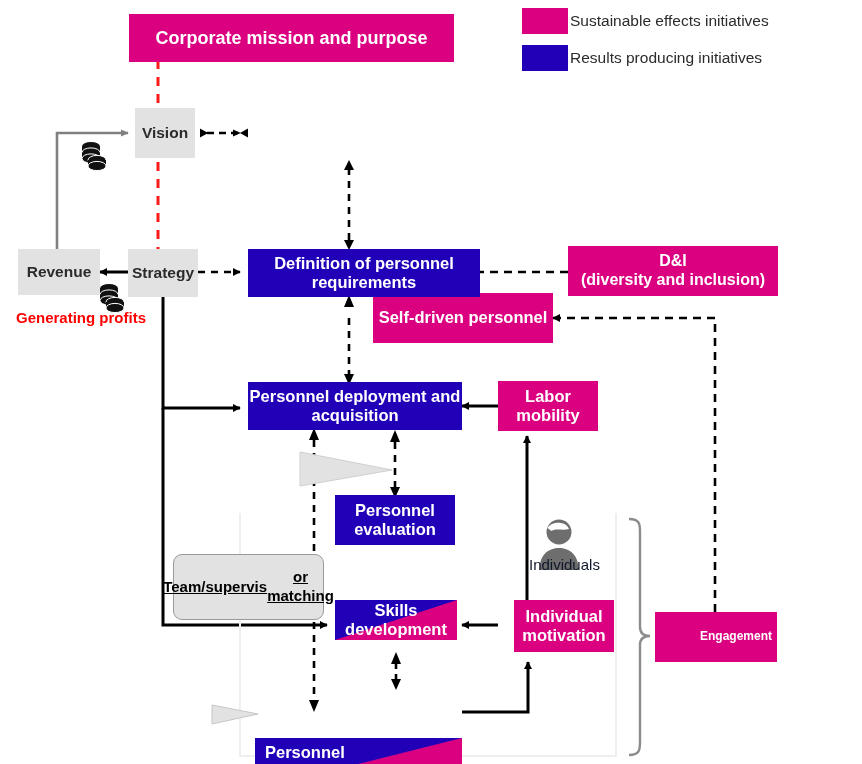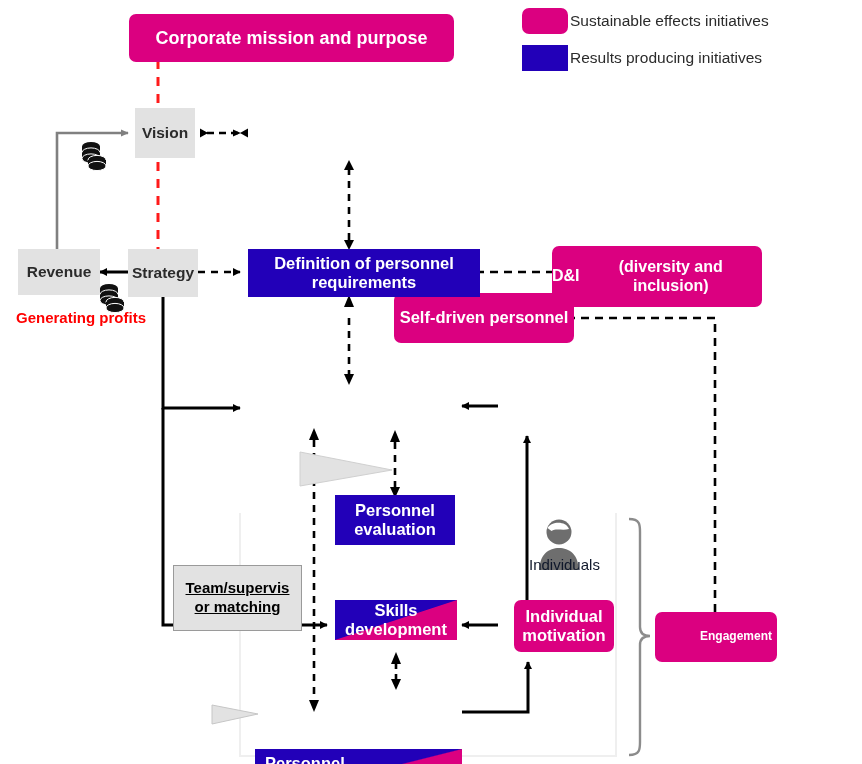--- a/index.html
+++ b/index.html
@@ -1,20 +1,20 @@
 <!DOCTYPE html>
 <html><head>
 <meta charset="utf-8">
 <style>
   html,body{margin:0;padding:0;background:#ffffff;}
   body{width:862px;height:764px;font-family:"Liberation Sans",sans-serif;position:relative;overflow:hidden;}
   #canvas{position:absolute;left:0;top:0;width:862px;height:764px;}
   svg.wires{position:absolute;left:0;top:0;width:862px;height:764px;pointer-events:none;}
   .node{position:absolute;box-sizing:border-box;display:flex;align-items:center;justify-content:center;text-align:center;color:#ffffff;font-weight:bold;line-height:1.16;}
-  .pink{background:#DB0080;border-radius:7px;}
+  .pink{background:#DB0080;}
   .blue{background:#2200B8;}
   .grey{background:#E2E2E2;color:#2b2b2b;font-weight:bold;}
   .callout{position:absolute;background:#E2E2E2;color:#000;border:1px solid #9a9a9a;
            display:flex;align-items:center;justify-content:center;text-align:center;
            font-weight:bold;line-height:1.25;box-sizing:border-box;}
   .callout span{text-decoration:underline;}
   .legend-item{position:absolute;display:flex;align-items:center;}
   .legend-swatch{width:46px;height:26px;}
   .legend-label{margin-left:2px;font-size:15.5px;color:#2b2b2b;font-weight:normal;white-space:nowrap;}
   .profit-label{position:absolute;color:#FF0000;font-weight:bold;font-size:15px;}
@@ -171,30 +171,32 @@
       <rect x="4" y="6.5" width="18" height="6" fill="#111"></rect>
       <ellipse cx="13" cy="12.5" rx="9" ry="4.6" fill="#111" stroke="#fff" stroke-width="1"></ellipse>
       <rect x="4" y="12.5" width="18" height="6" fill="#111"></rect>
       <ellipse cx="13" cy="18.5" rx="9" ry="4.6" fill="#111" stroke="#fff" stroke-width="1"></ellipse>
       <ellipse cx="19" cy="20" rx="9" ry="4.6" fill="#111" stroke="#fff" stroke-width="1"></ellipse>
       <rect x="10" y="20" width="18" height="6" fill="#111"></rect>
       <ellipse cx="19" cy="26" rx="9" ry="4.6" fill="#111" stroke="#fff" stroke-width="1"></ellipse>
     </svg>
   </div>
 
-  <div class="node pink" style="left:373px;top:293px;width:180px;height:50px;font-size:16.5px;z-index:1;margin-left:21px;">Self-driven personnel</div>
+  <div class="node pink" style="left:373px;top:293px;width:180px;height:50px;font-size:16.5px;z-index:1;">Self-driven personnel</div>
 
   <div class="node blue" style="left:248px;top:249px;width:232px;height:48px;font-size:16.5px;z-index:2;">Definition of personnel requirements</div>
 
-  <div class="node pink relbox" style="left:552px;top:246px;width:210px;height:61px;font-size:16px;flex-direction:row;">
+  <div class="node pink relbox" style="left:568px;top:246px;width:210px;height:50px;font-size:16px;flex-direction:column;">
     <div>D&amp;I</div>
     <div>(diversity and inclusion)</div>
   </div>
 
-
+  <div class="node blue" style="left:248px;top:382px;width:214px;height:48px;font-size:16.5px;">Personnel deployment and acquisition</div>
+
+  <div class="node pink" style="left:498px;top:381px;width:100px;height:50px;font-size:16.5px;">Labor mobility</div>
 
   <div class="node blue" style="left:335px;top:495px;width:120px;height:50px;font-size:16.5px;">Personnel evaluation</div>
 
   <div class="node split-blue-pink" style="left:335px;top:600px;width:122px;height:40px;font-size:16.5px;">Skills development</div>
 
   <div class="node pink" style="left:514px;top:600px;width:100px;height:52px;font-size:16.5px;">Individual motivation</div>
 
   <div class="node pink" style="left:655px;top:612px;width:122px;height:50px;font-size:12px;padding-left:40px;">Engagement</div>
 
   <div class="node split-blue-pink relbox" style="left:255px;top:688px;width:207px;height:52px;font-size:16.5px;">
@@ -209,18 +211,18 @@
       <path d="M3.5 52 C3.5 36, 13 30, 23 30 C33 30, 42.5 36, 42.5 52 z" fill="#6E6E6E"></path>
     </svg>
   </div>
   <div class="indiv-label" style="left:529px;top:556px;">Individuals</div>
 
   <svg style="position:absolute;left:0;top:0;width:862px;height:764px;pointer-events:none;">
     <path d="M300,452 L392,470 L300,486 z" fill="#E2E2E2" stroke="#d0d0d0" stroke-width="1"></path>
     <path d="M212,705 L258,714 L212,724 z" fill="#E2E2E2" stroke="#c6c6c6" stroke-width="1"></path>
   </svg>
 
-  <div class="callout relbox" style="left:173px;top:452px;width:129px;height:66px;font-size:15px;flex-direction:column;">
+  <div class="callout relbox" style="left:173px;top:452px;width:151px;height:66px;font-size:15px;flex-direction:row;border-radius:9px;">
     <span>Team/supervis</span>
     <span>or matching</span>
   </div>
 
 </div>
 
 </body></html>

